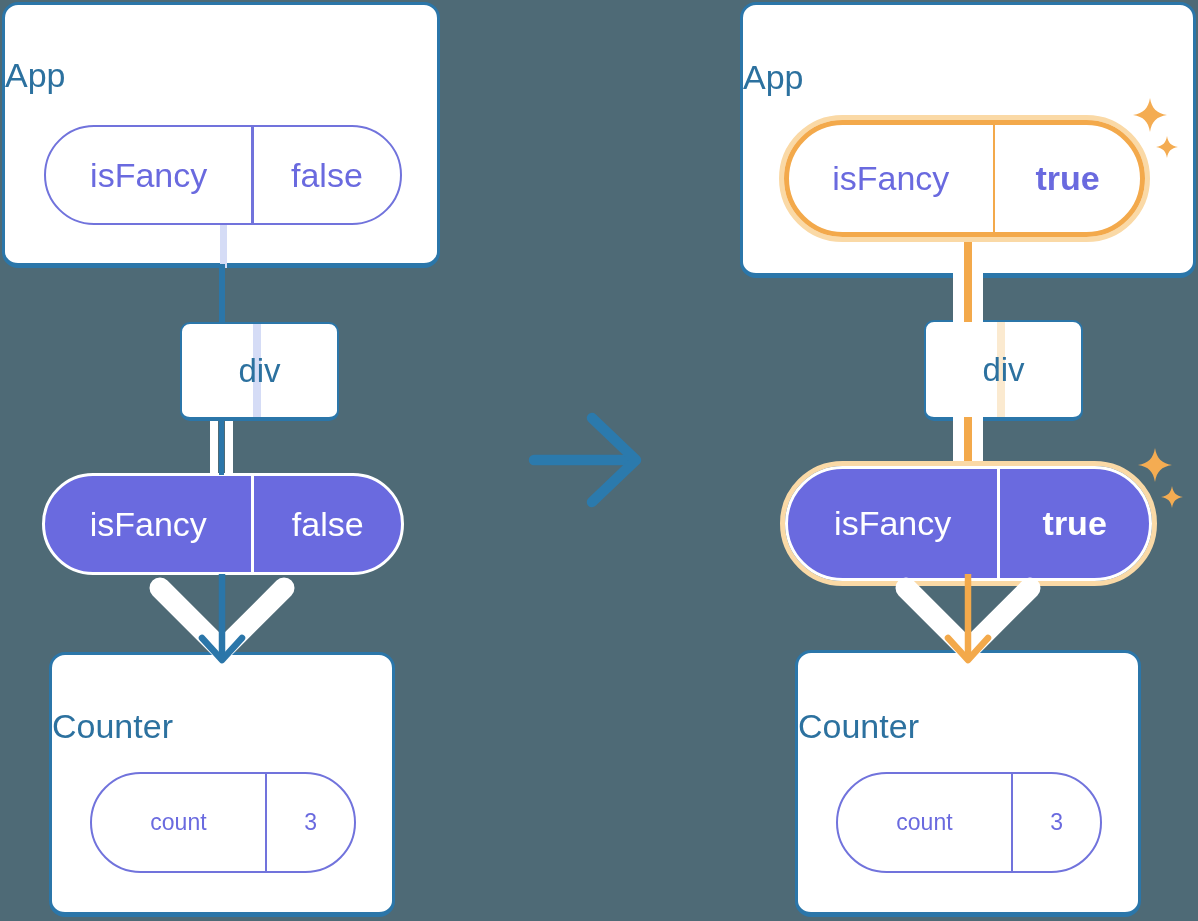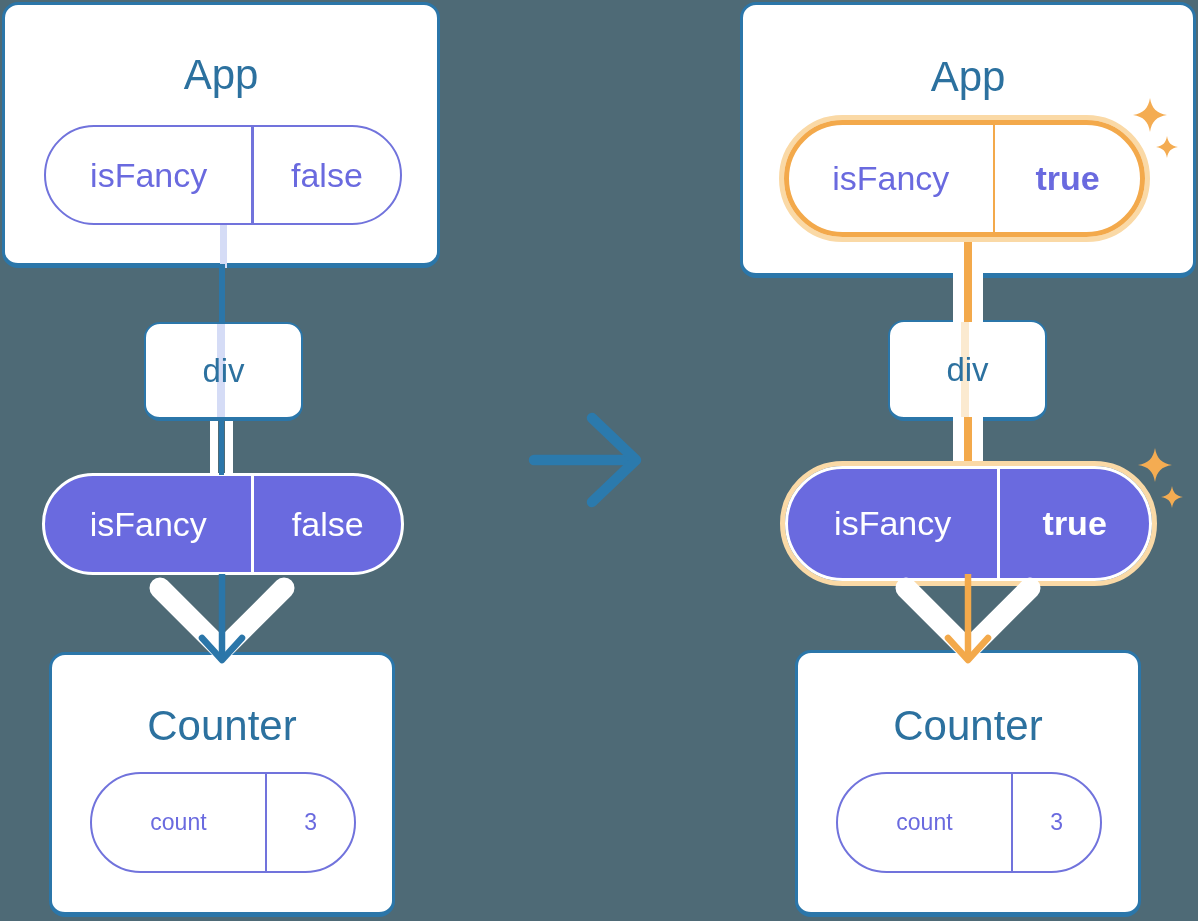--- a/index.html
+++ b/index.html
@@ -12,27 +12,27 @@
   }
   .abs { position: absolute; }
   .card {
     position: absolute;
     background: #fff;
     border: 3px solid #2B76A9;
     border-bottom-width: 5px;
     border-radius: 16px;
     z-index: 1;
   }
-  .node-card { border-width: 2.5px; border-bottom-width: 4px; border-radius: 16px;
-    display: flex; align-items: center; justify-content: center; }
+  .node-card { border-width: 2.5px; border-bottom-width: 4px; border-radius: 10px;
+    display: flex; align-items: center; justify-content: center; margin-left: 36px; }
   .card-title {
     position: absolute; left: 0; right: 0;
-    text-align: center;
+    text-align: left;
     color: #2C719F;
-    font-size: 42px;
+    font-size: 34px;
     font-weight: 500;
     line-height: 40px;
     z-index: 2;
   }
   .node-label { color:#2C719F; font-size: 33px; font-weight: 500; position: relative; z-index: 2; }
   .pill {
     position: absolute;
     display: flex;
     align-items: stretch;
     border-radius: 999px;

